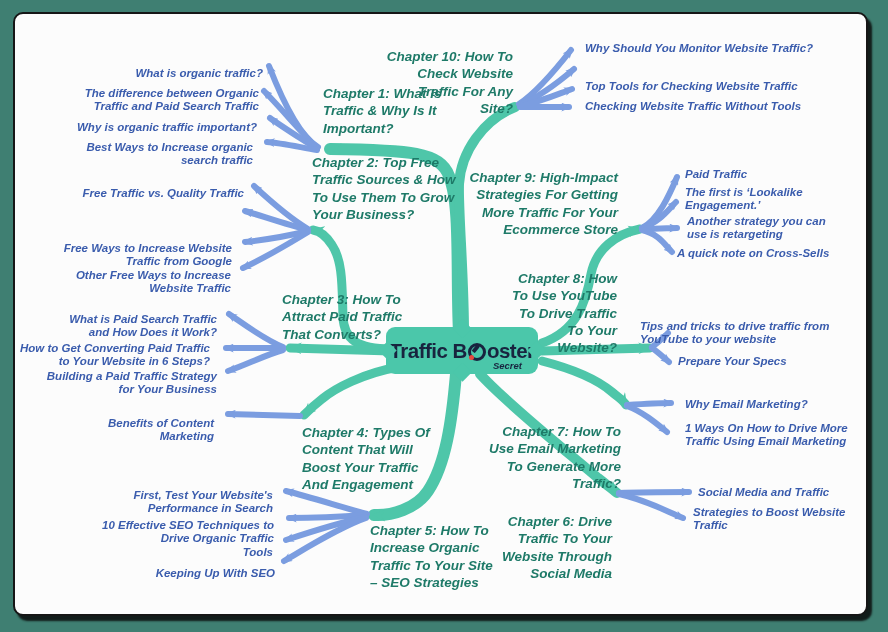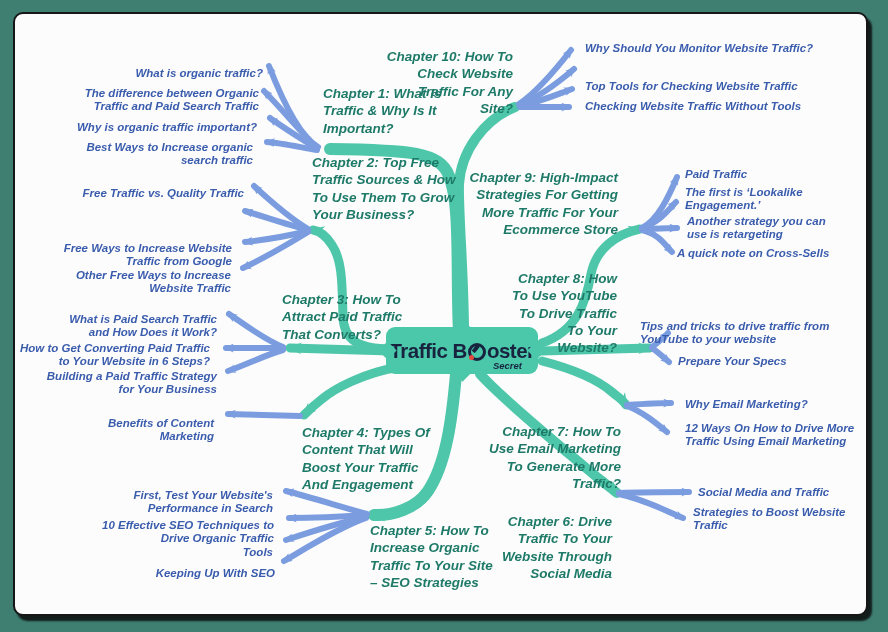--- a/index.html
+++ b/index.html
@@ -176,21 +176,21 @@
 Performance in Search</div>
   <div class="st ta-r" style="right:614px;top:508px">10 Effective SEO Techniques to
 Drive Organic Traffic</div>
   <div class="st ta-r" style="right:615px;top:535px">Tools</div>
   <div class="st ta-r" style="right:613px;top:556px">Keeping Up With SEO</div>
 
   <div class="st" style="left:698px;top:486px">Social Media and Traffic</div>
   <div class="st" style="left:693px;top:506px">Strategies to Boost Website
 Traffic</div>
   <div class="st" style="left:685px;top:398px">Why Email Marketing?</div>
-  <div class="st" style="left:685px;top:422px">12 Ways On How to Drive More
+  <div class="st" style="left:685px;top:422px">1 Ways On How to Drive More
 Traffic Using Email Marketing</div>
   <div class="st" style="left:640px;top:320px">Tips and tricks to drive traffic from
 YouTube to your website</div>
   <div class="st" style="left:678px;top:355px">Prepare Your Specs</div>
   <div class="st" style="left:685px;top:168px">Paid Traffic</div>
   <div class="st" style="left:685px;top:186px">The first is ‘Lookalike
 Engagement.’</div>
   <div class="st" style="left:687px;top:215px">Another strategy you can
 use is retargeting</div>
   <div class="st" style="left:677px;top:247px">A quick note on Cross-Sells</div>

